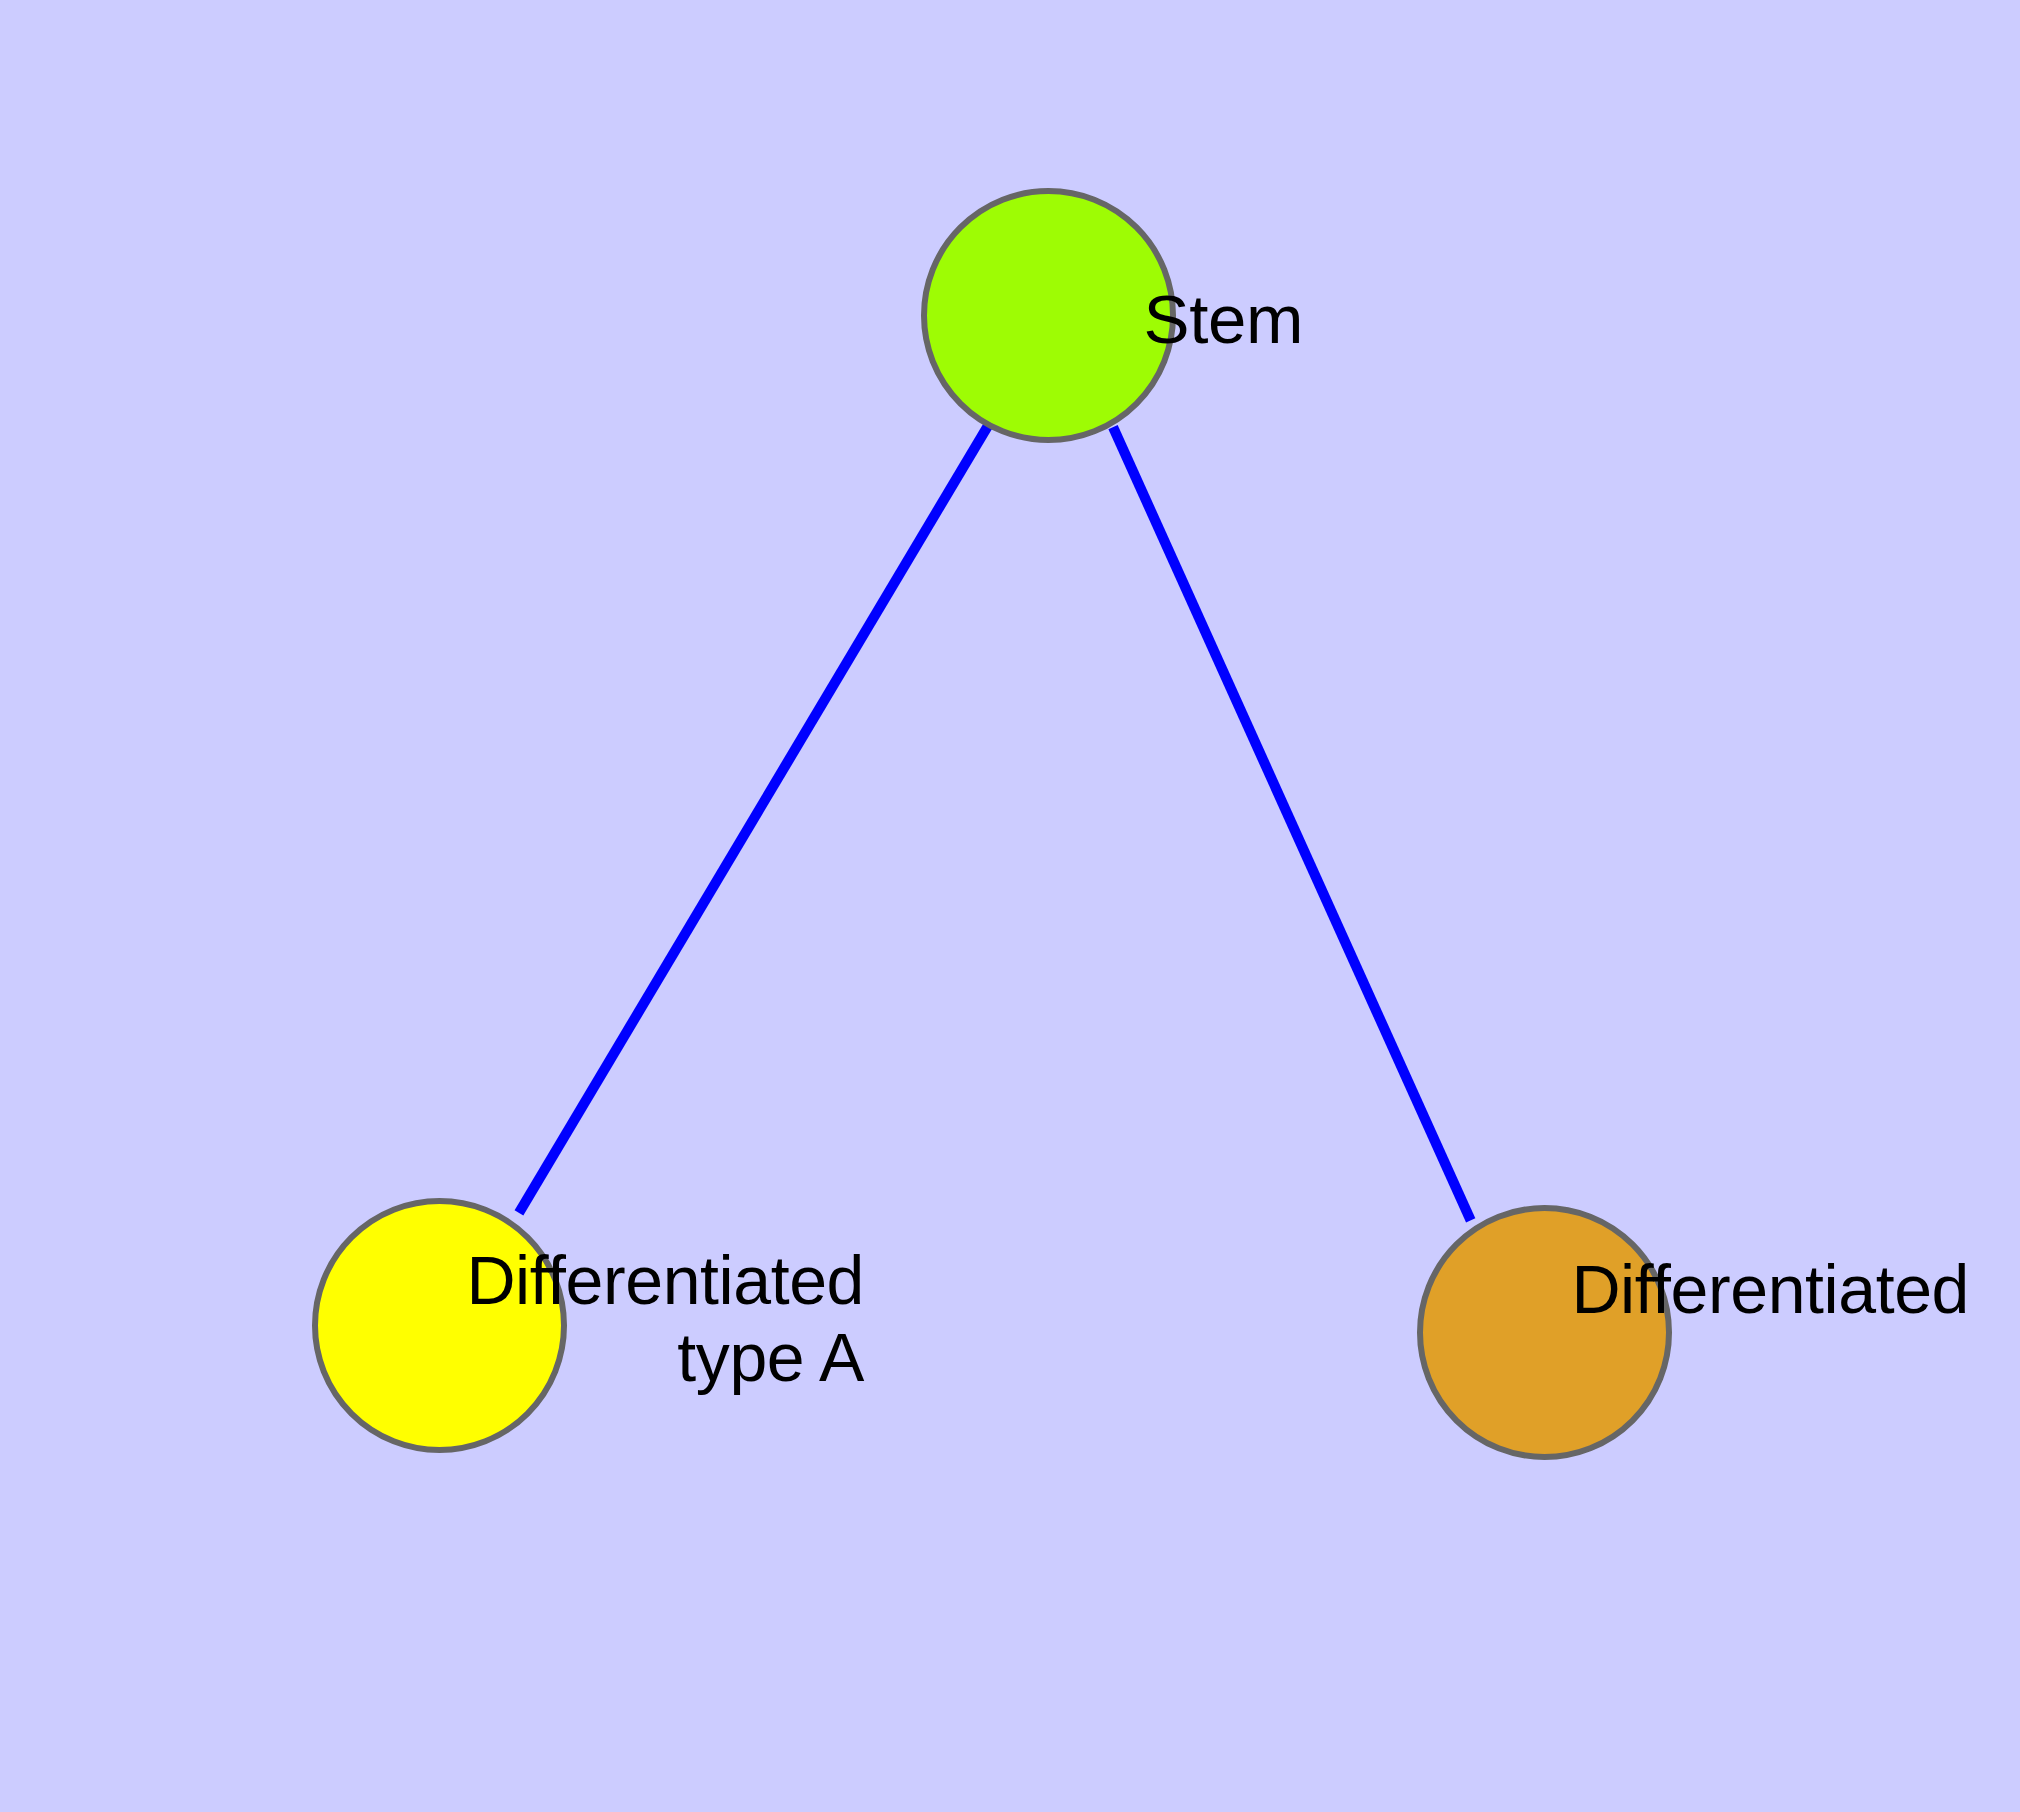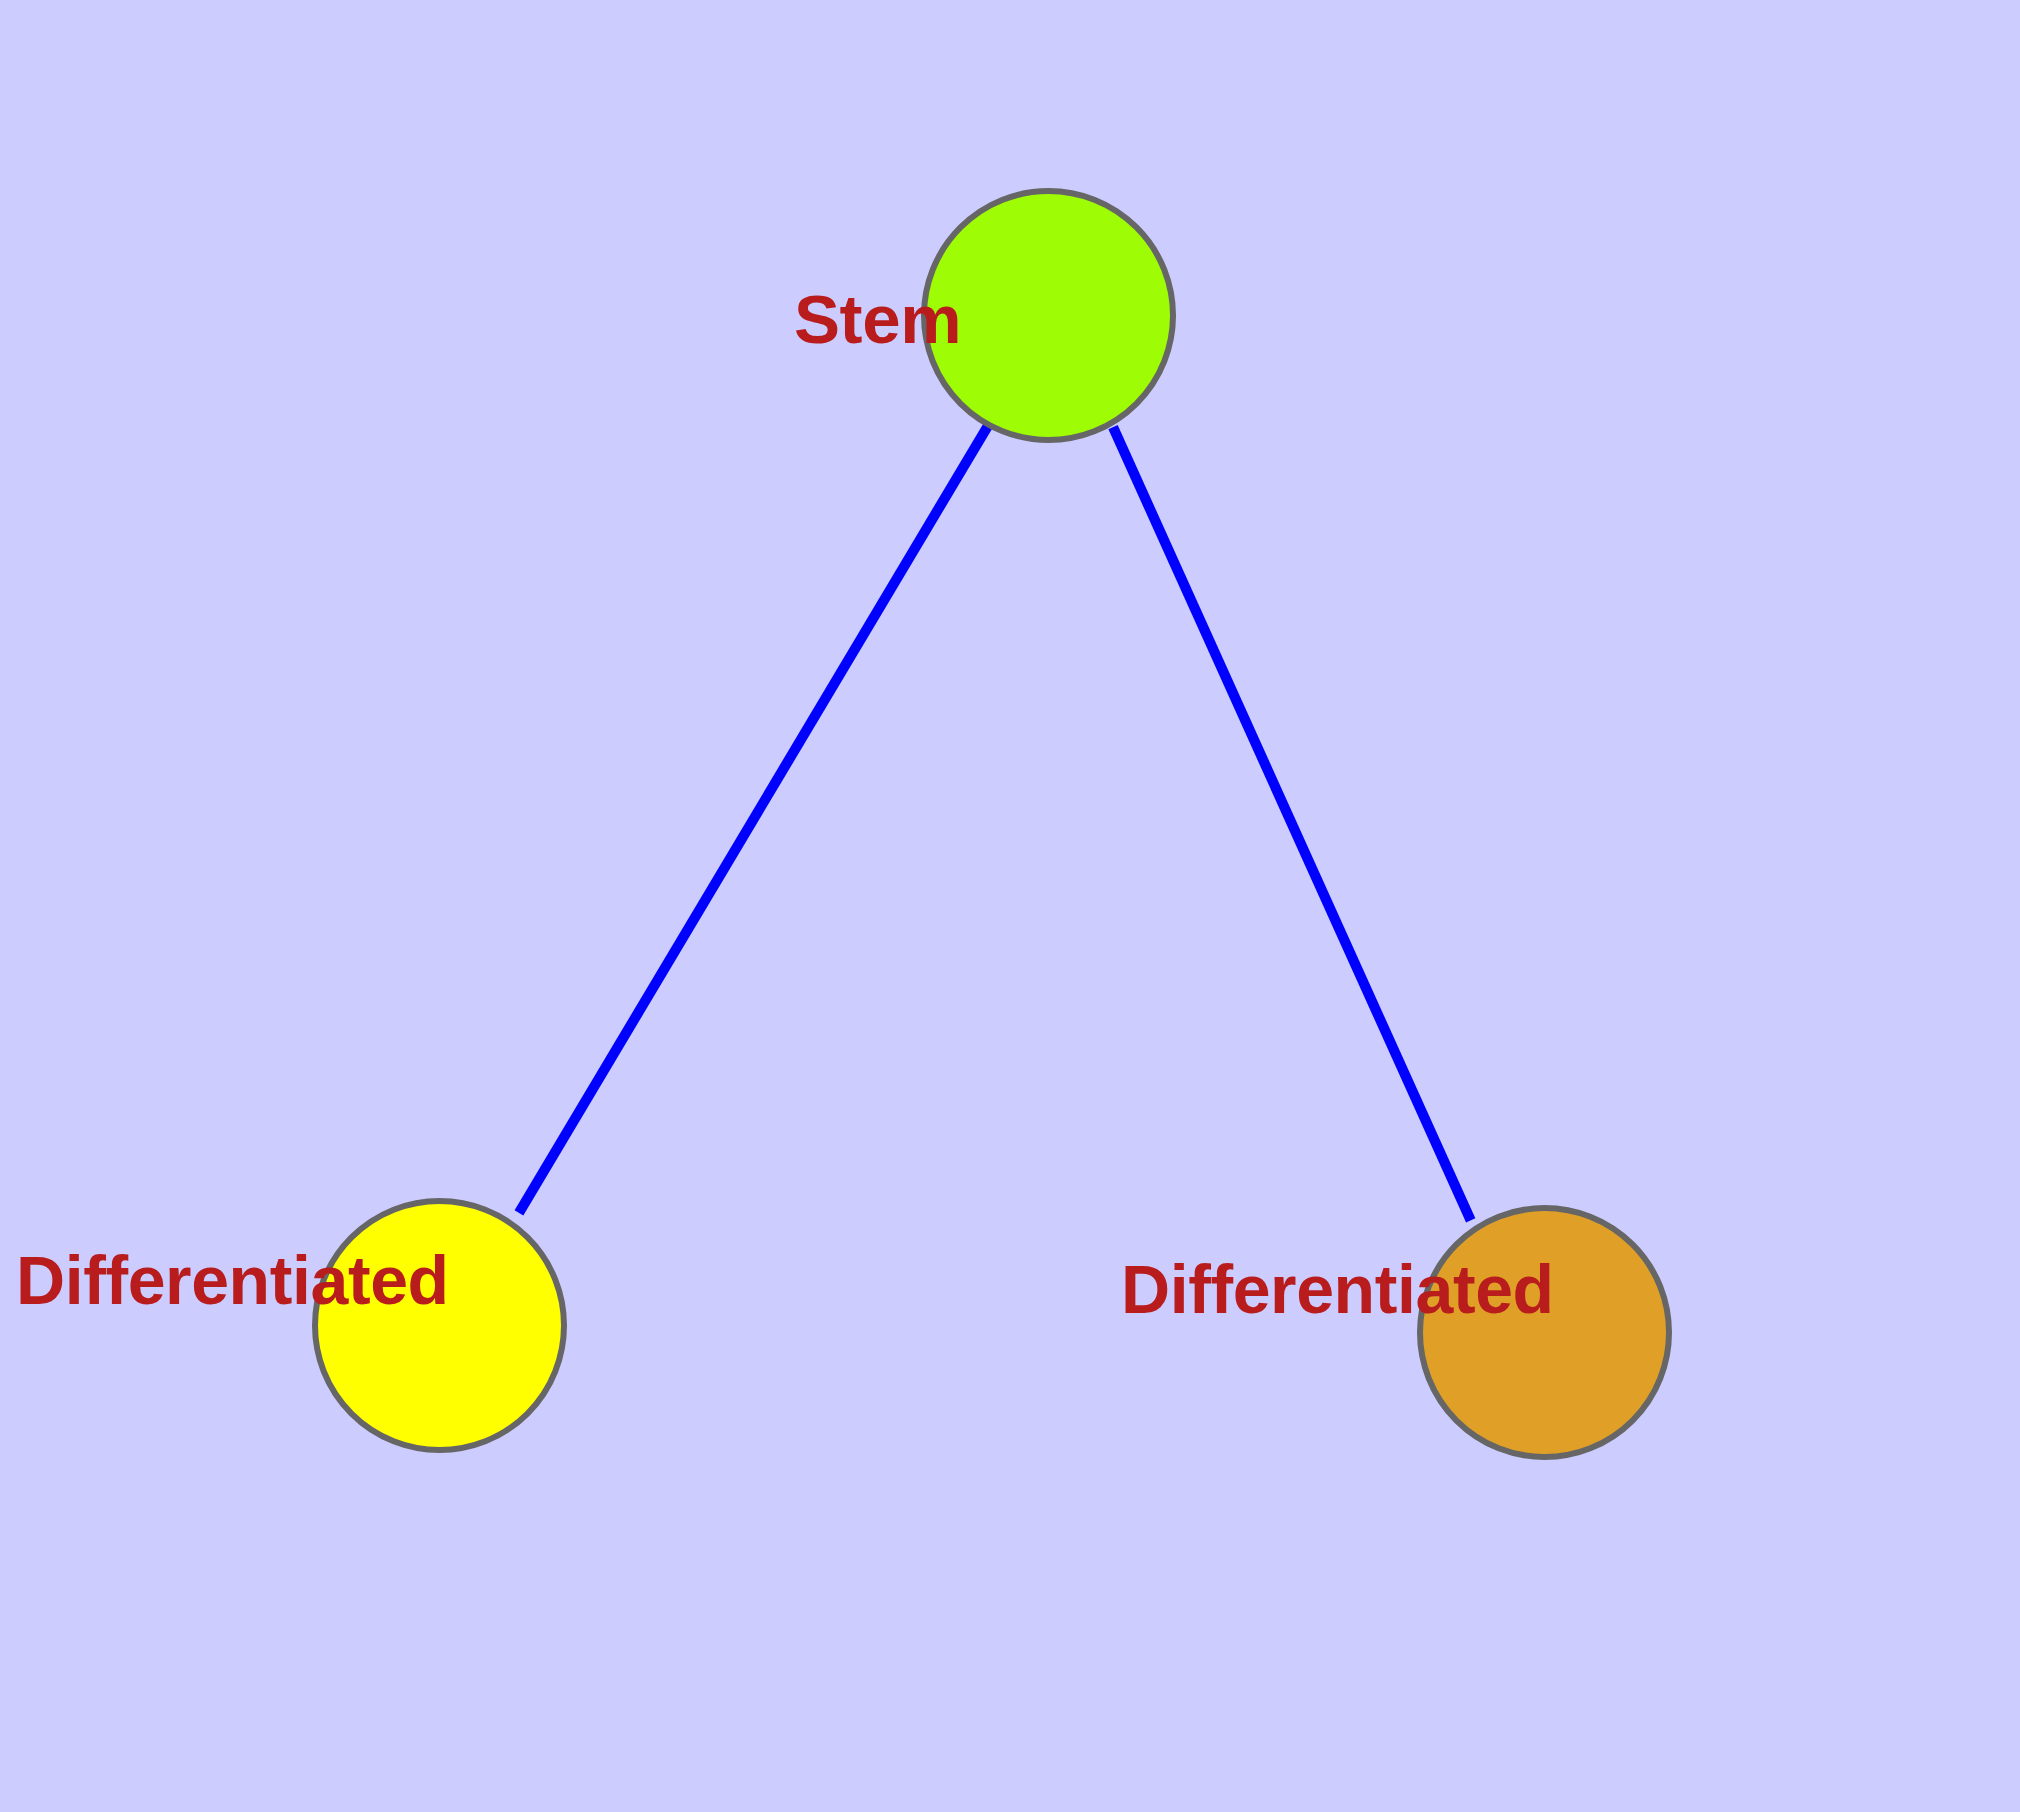--- a/index.html
+++ b/index.html
@@ -27,24 +27,24 @@
     height: 1812px;
   }
   .graph-node {
     position: absolute;
     border-radius: 50%;
     box-sizing: border-box;
     border: 6px solid #666666;
   }
   .node-label {
     position: absolute;
-    text-align: left;
-    color: #b91c1c;
+    text-align: right;
+    color: #000000;
     font-family: "Liberation Sans", sans-serif;
-    font-weight: bold;
+    font-weight: normal;
     line-height: 1.13;
     white-space: pre;
     letter-spacing: -0.4px;
     pointer-events: none;
   }
   
   #node-stem {
     left: 921px;
     top: 188px;
     width: 255px;
@@ -97,18 +97,18 @@
   </svg>
 
   <div class="graph-node" id="node-stem"></div>
 
   <div class="graph-node" id="node-diff-a"></div>
 
   <div class="graph-node" id="node-diff-b"></div>
 
   <div class="node-label" id="label-stem">Stem</div>
 
-  <div class="node-label" id="label-diff-a"><span>Differentiated</span><br></div>
+  <div class="node-label" id="label-diff-a"><span>Differentiated</span><br><span>type A</span></div>
 
   <div class="node-label" id="label-diff-b"><span>Differentiated</span><br></div>
 
 </div>
 
 
 </body></html>

